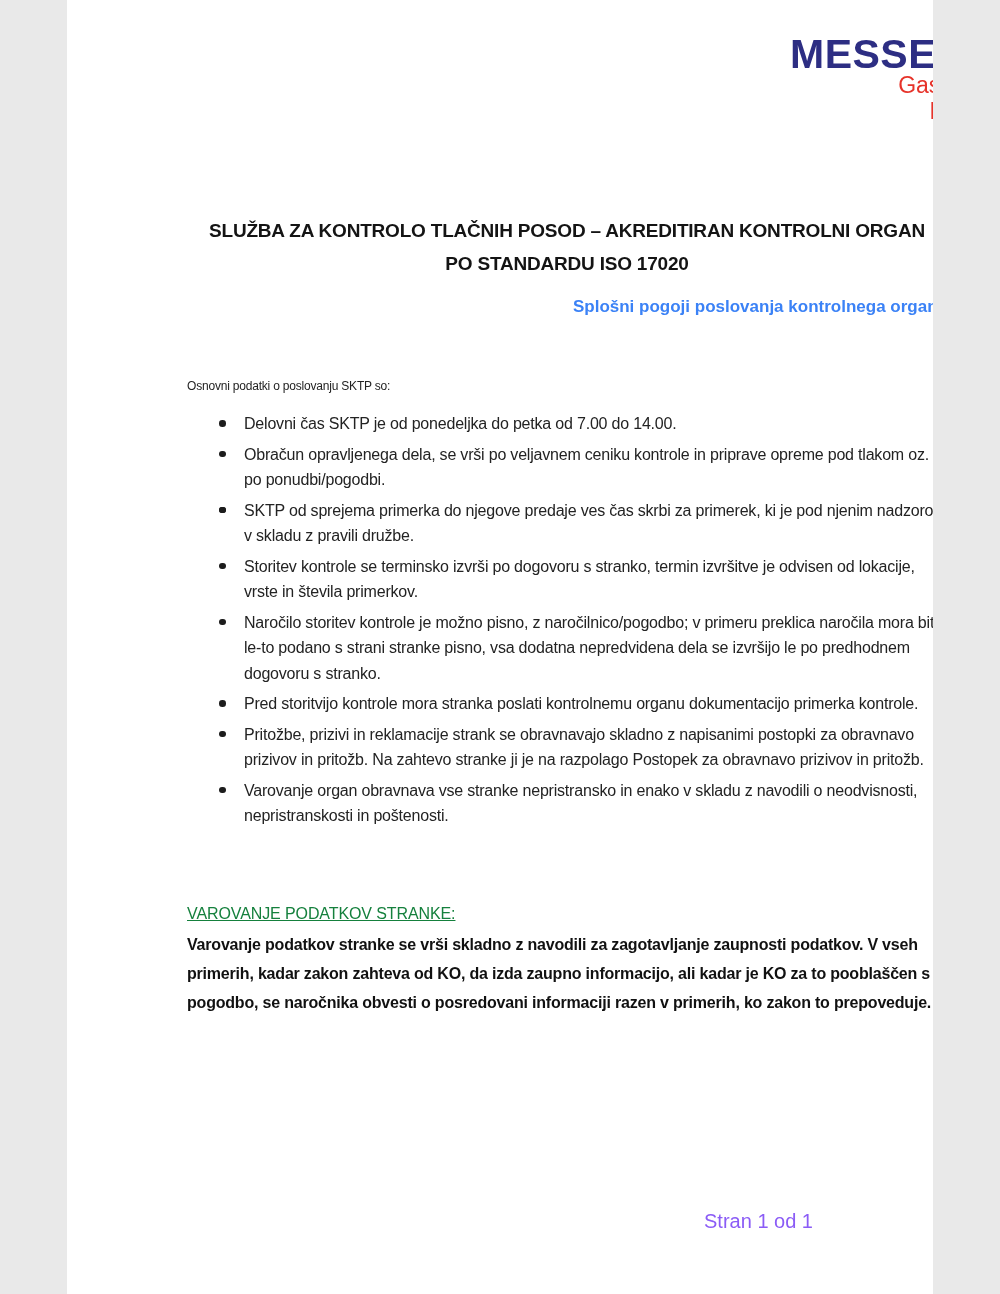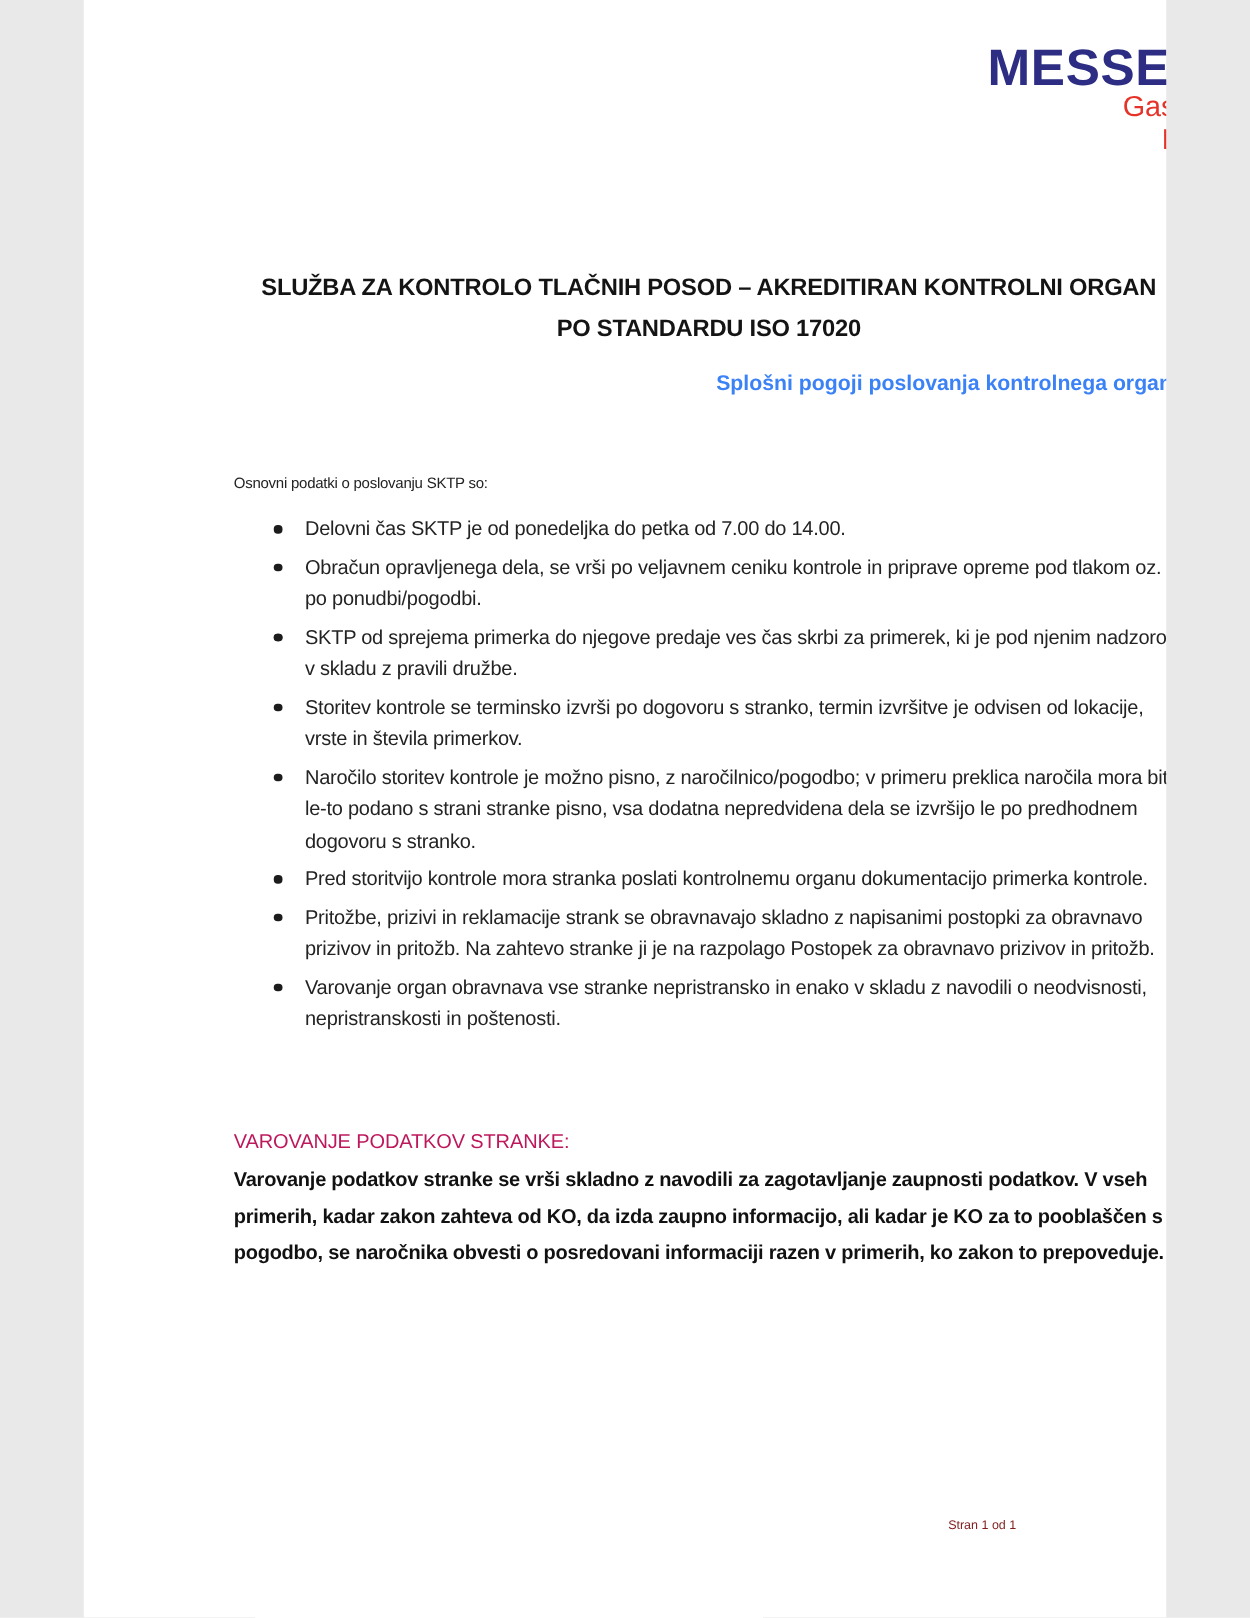--- a/index.html
+++ b/index.html
@@ -88,37 +88,38 @@
     left:32px; top:9px;
     width:6.5px; height:6.5px;
     border-radius:50%;
     background:#1c1c1c;
   }
   .privacy-heading {
     margin-top:72px;
     font-size:16px;
     line-height:25px;
     letter-spacing:-0.1px;
-    color:#be185d;
+    text-decoration:underline;
+    color:#15803d;
   }
   .privacy-text {
     margin-top:4px;
     font-size:16px;
     font-weight:700;
     line-height:29px;
     letter-spacing:-0.2px;
     color:#111111;
   }
   .footer {
     position:absolute;
     top:1212px;
     right:120px;
-    font-size:10px;
+    font-size:20px;
     line-height:18px;
-    color:#7f1d1d;
+    color:#8b5cf6;
   }
 </style>
 </head>
 <body>
 
 <div class="page">
 
   <div class="wordmark">MESSER</div>
   <svg class="logo-mark" viewBox="0 0 44 44" aria-hidden="true">
     <circle cx="22" cy="22" r="21" fill="#e6332a"></circle>

